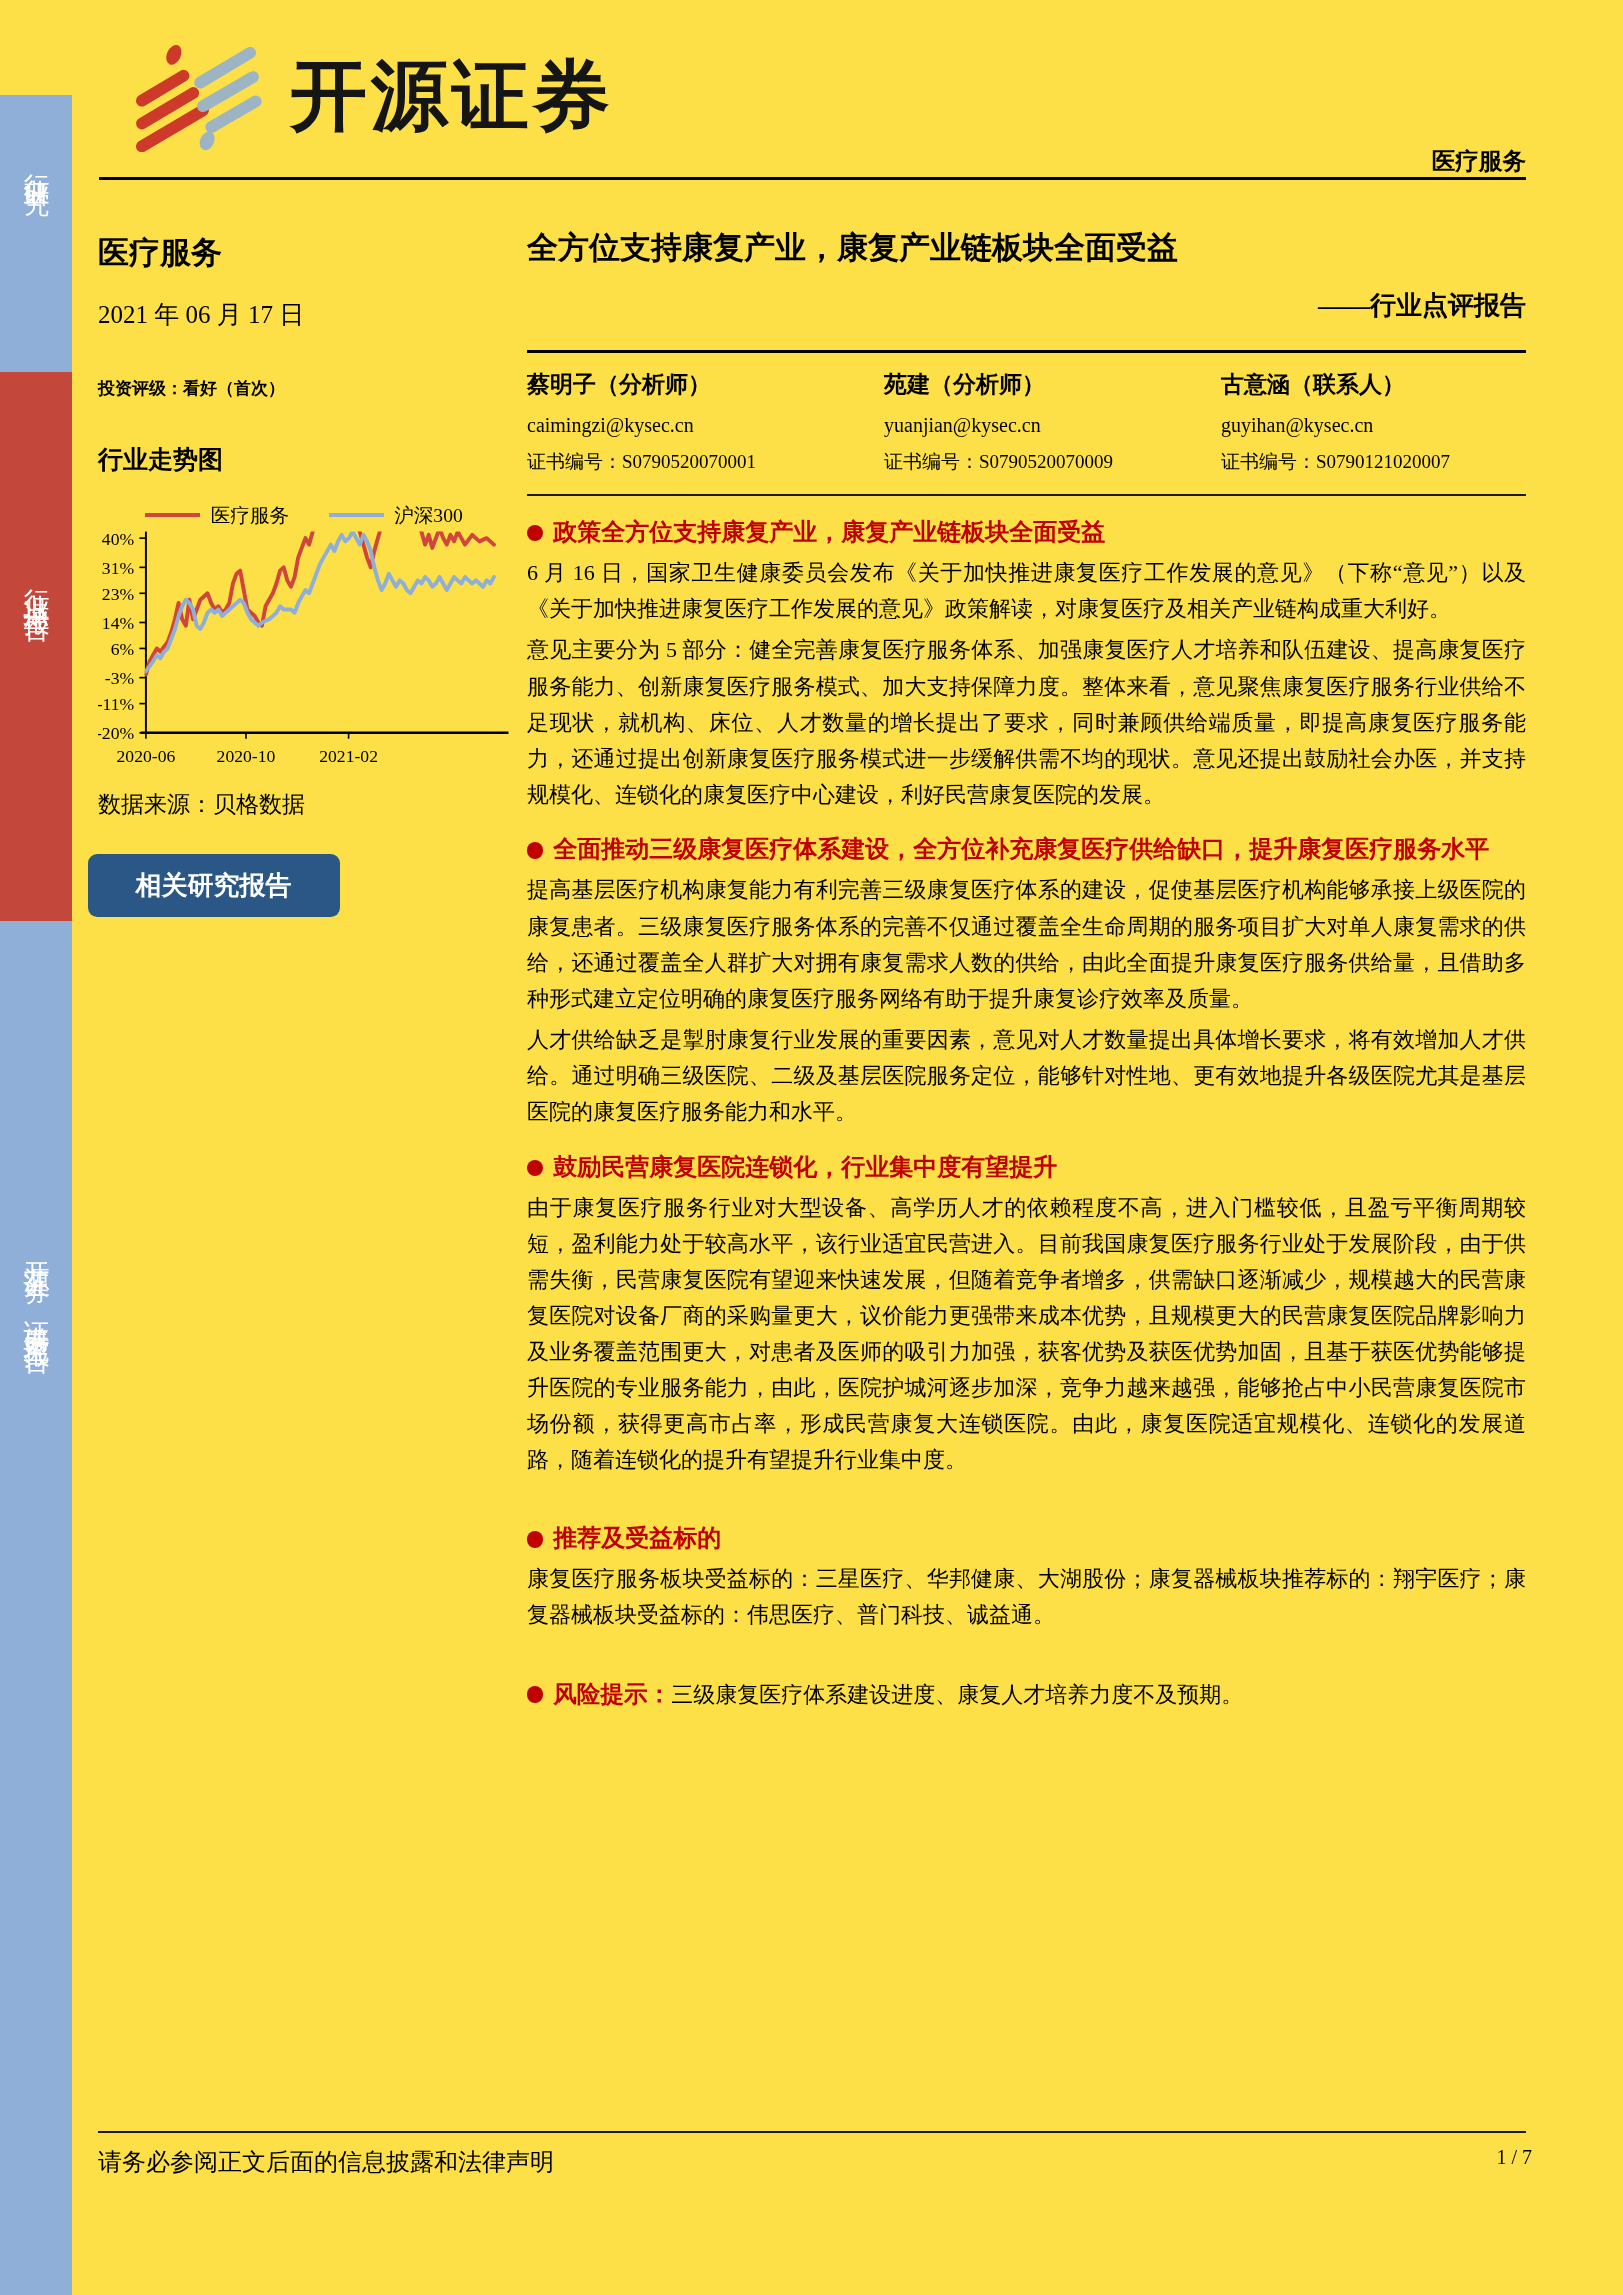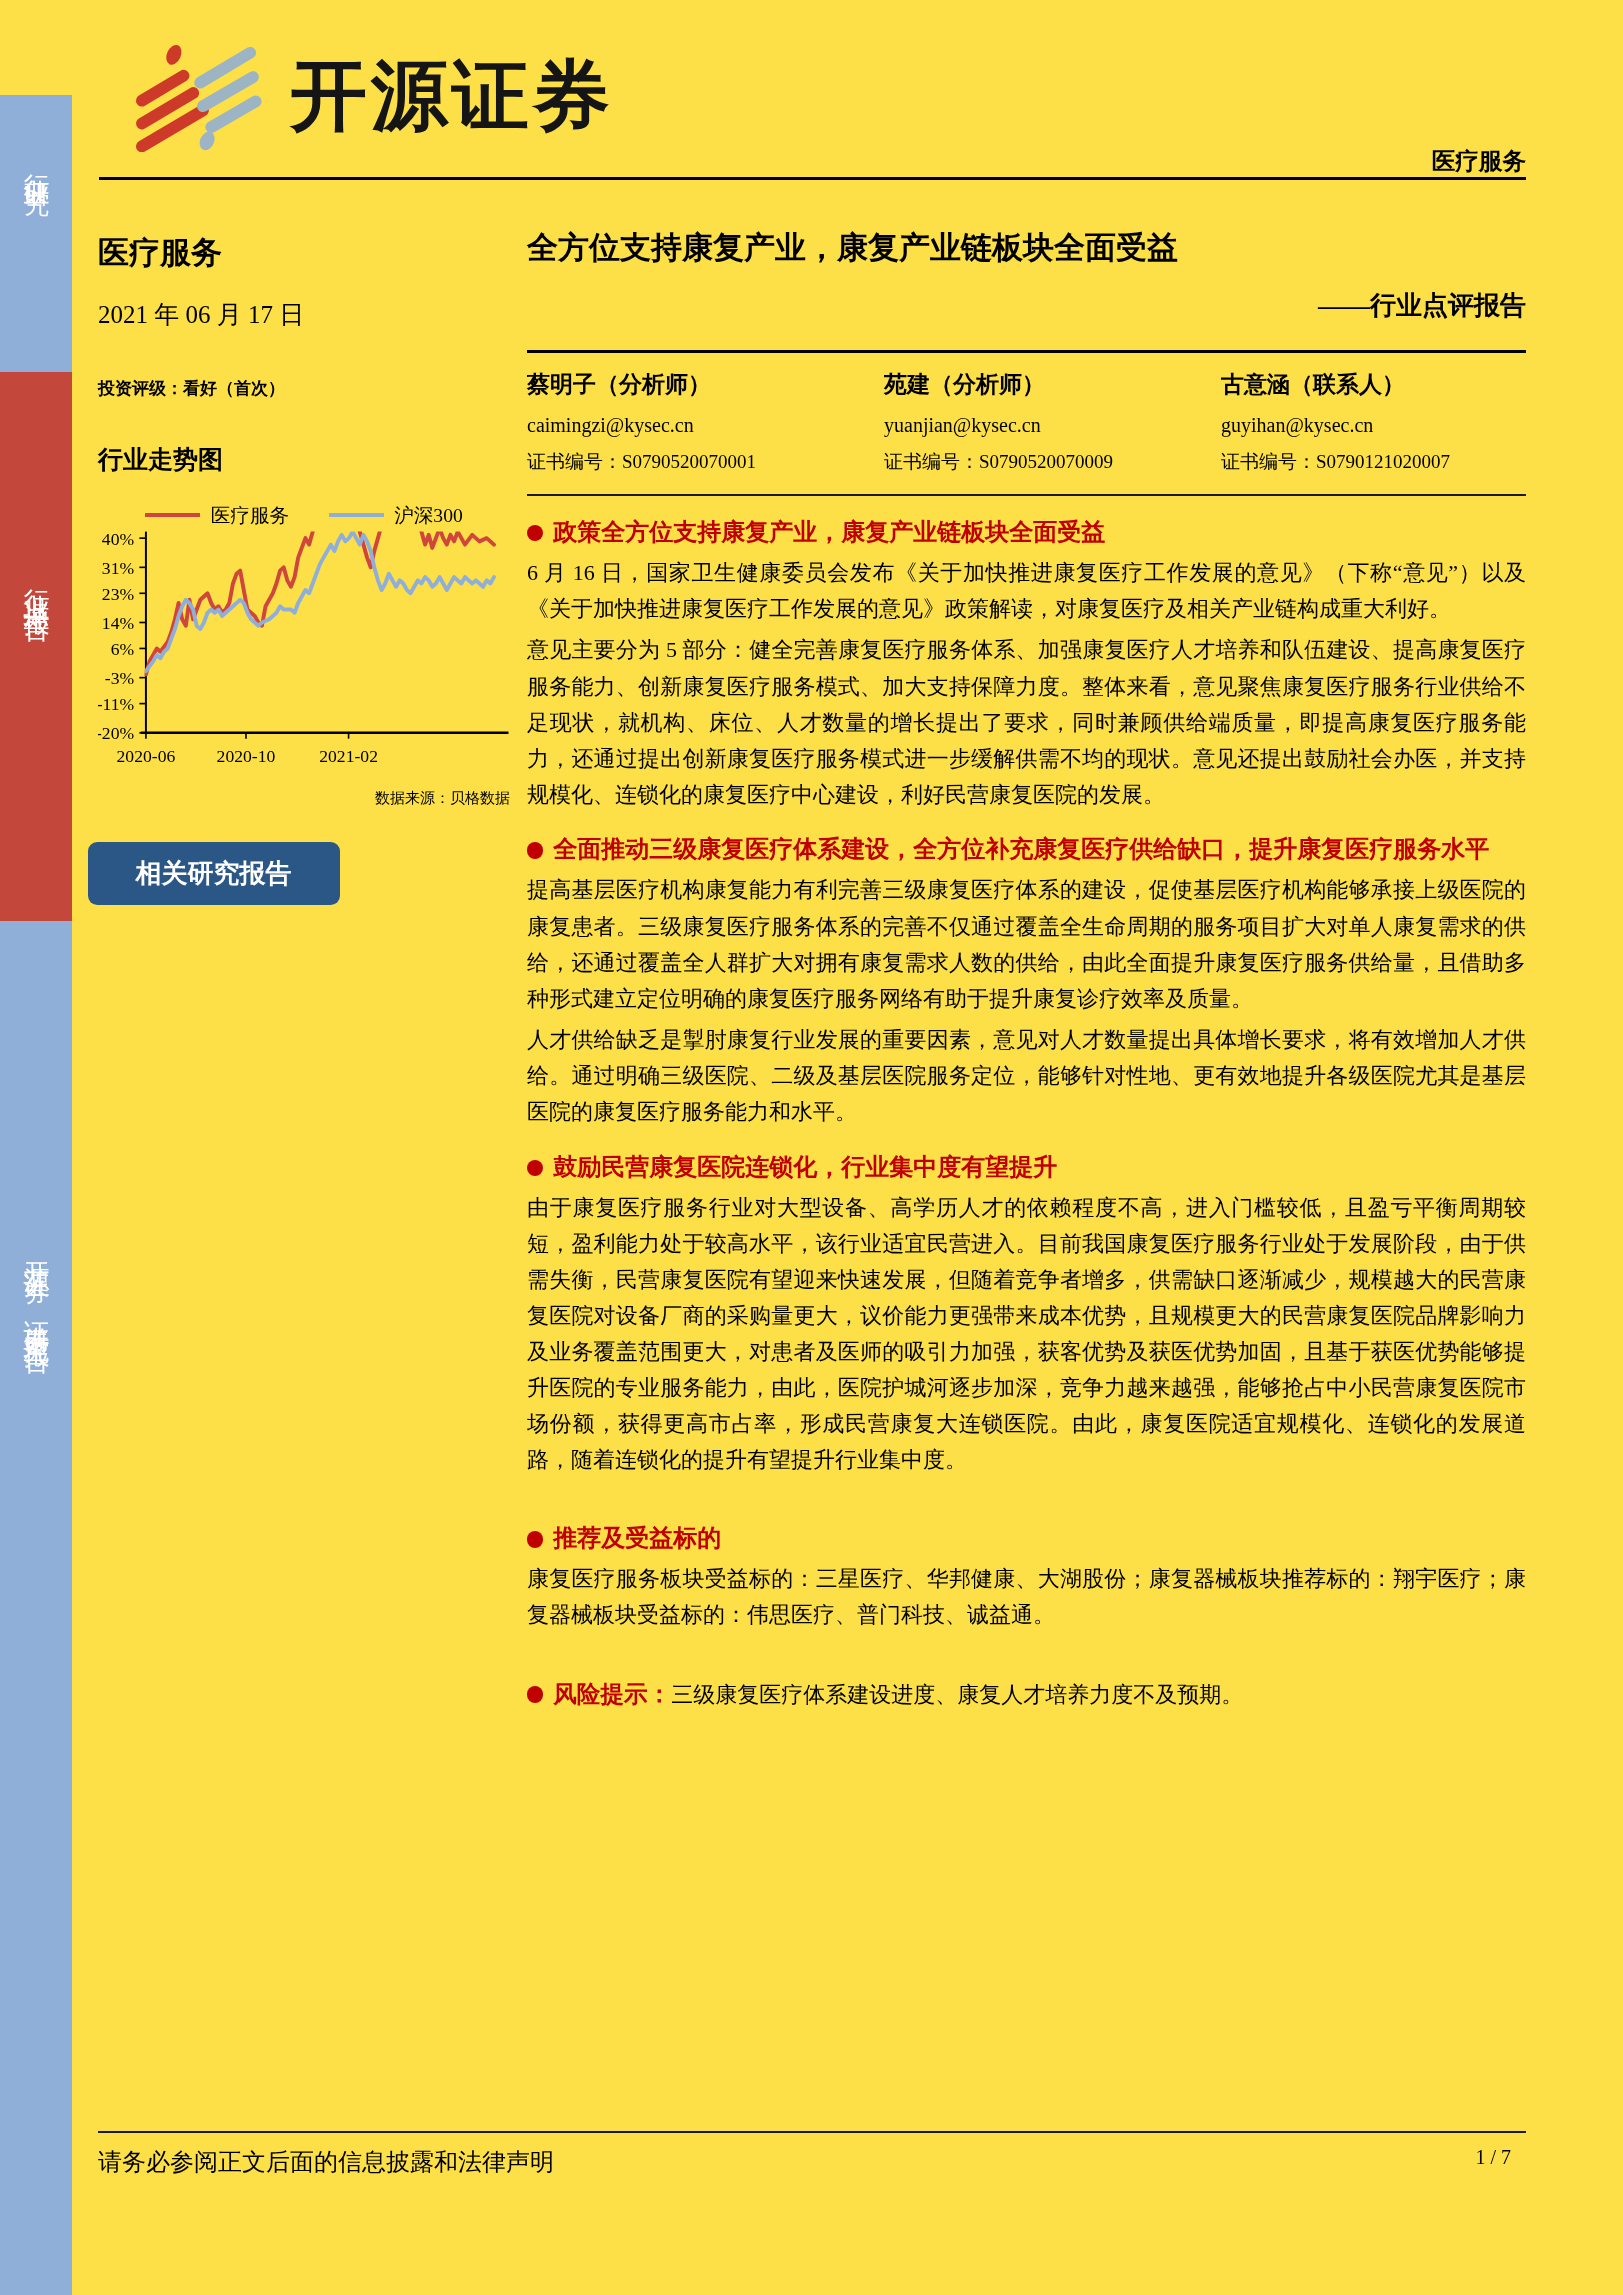--- a/index.html
+++ b/index.html
@@ -22,21 +22,21 @@
   .head-rule{position:absolute;left:99px;top:177px;width:1427px;height:3.3px;background:#000;}
   
   .leftcol{position:absolute;left:98px;top:232px;width:412px;}
   .industry{font-size:31px;font-weight:bold;}
   .date{font-size:25px;margin-top:23.6px;}
   .rating{font-size:17px;font-weight:bold;margin-top:46px;}
   .chart-title{font-size:25px;font-weight:bold;margin-top:43px;}
   .legend{display:flex;justify-content:center;align-items:center;gap:10.5px;margin-top:26px;font-size:19.6px;}
   .legend .sw{width:55px;height:4.6px;flex:none;}
   .legend .li2{margin-left:29px;}
-  .src{font-size:15px;margin-top:15.7px;text-align:right;}
+  .src{font-size:23px;margin-top:15.7px;}
   .related-box{margin:34px 0 0 -10.5px;width:252px;height:63px;background:#2b5786;border-radius:9.2px;
                color:#fff;font-size:26px;font-weight:bold;display:flex;align-items:center;justify-content:center;}
   
   .rightcol{position:absolute;left:527px;top:228px;width:999px;}
   .title{font-size:31px;font-weight:bold;line-height:1.3;}
   .subtitle{font-size:26px;font-weight:bold;text-align:right;margin-top:19.6px;}
   .analysts{margin-top:27.5px;border-top:3.9px solid #000;border-bottom:2px solid #1a1a1a;
             display:grid;grid-template-columns:357px 337px 1fr;padding:15.7px 0 18.3px;}
   .an-name{font-size:23px;font-weight:bold;}
   .an-email{font-size:20px;margin-top:14.4px;}
@@ -46,21 +46,21 @@
   .sec.gap{margin-top:43px;}
   .sec-head{display:flex;align-items:flex-start;font-size:24px;font-weight:bold;color:#c00000;line-height:1.45;}
   .dot{flex:none;width:16.4px;height:16.4px;border-radius:50%;background:#c00000;margin:9.8px 9.8px 0 0;}
   .sec p{font-size:22px;line-height:1.64;text-align:justify;margin:5.2px 0 0;}
   .risk-line{font-size:22px;line-height:1.5;}
   .risk-prefix{color:#c00000;font-weight:bold;font-size:23.6px;}
   .risk-text{color:#000;font-weight:normal;}
   
   .foot-rule{position:absolute;left:98px;top:2131px;width:1428px;height:2px;background:#1a1a1a;}
   .foot-left{position:absolute;left:98px;top:2146px;font-size:24px;}
-  .foot-right{position:absolute;right:112px;top:2146px;font-size:20px;}
+  .foot-right{position:absolute;right:91px;top:2146px;font-size:20px;}
   svg text{font-family:"Liberation Serif","DejaVu Serif",serif;}
 </style>
 </head>
 <body>
 
 <div class="page">
 
   <div class="strip strip-blue-top">
     <div class="vtext">行业研究</div>
   </div>

